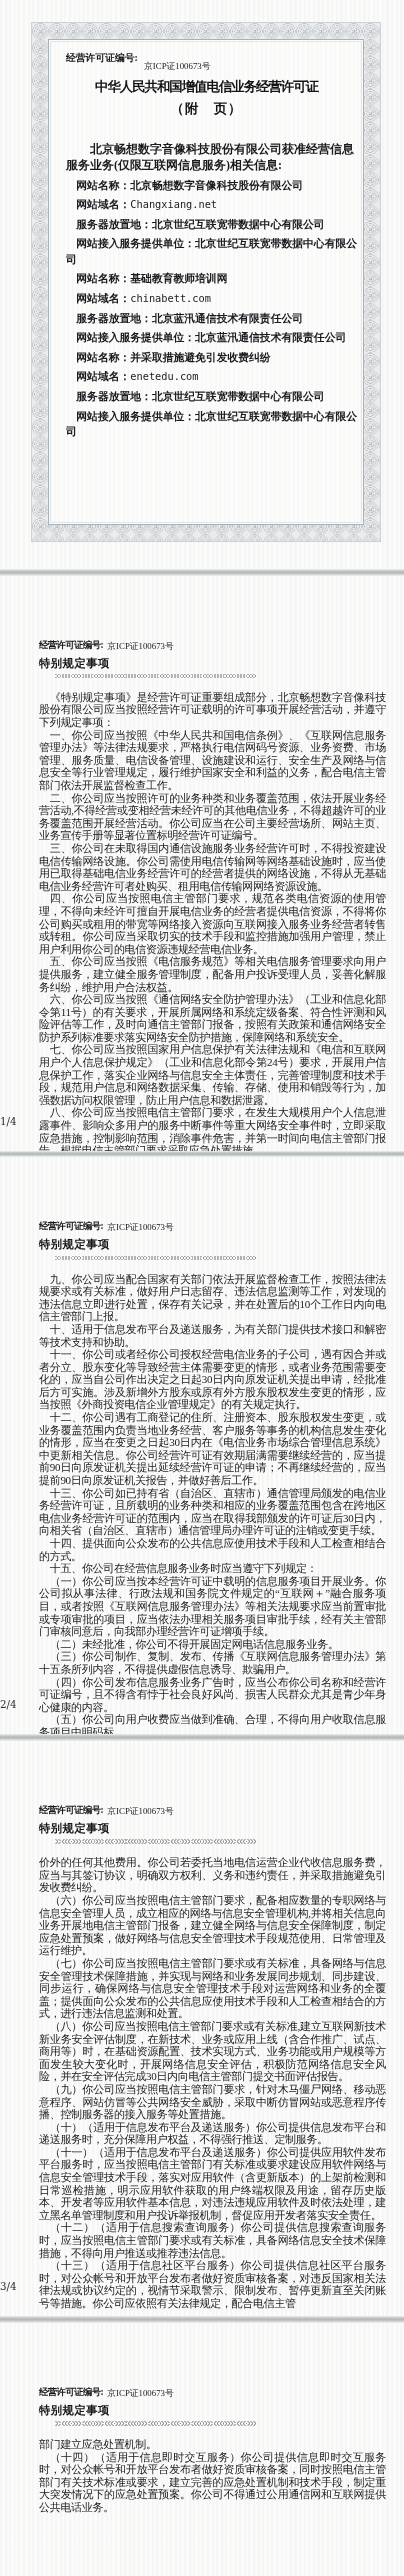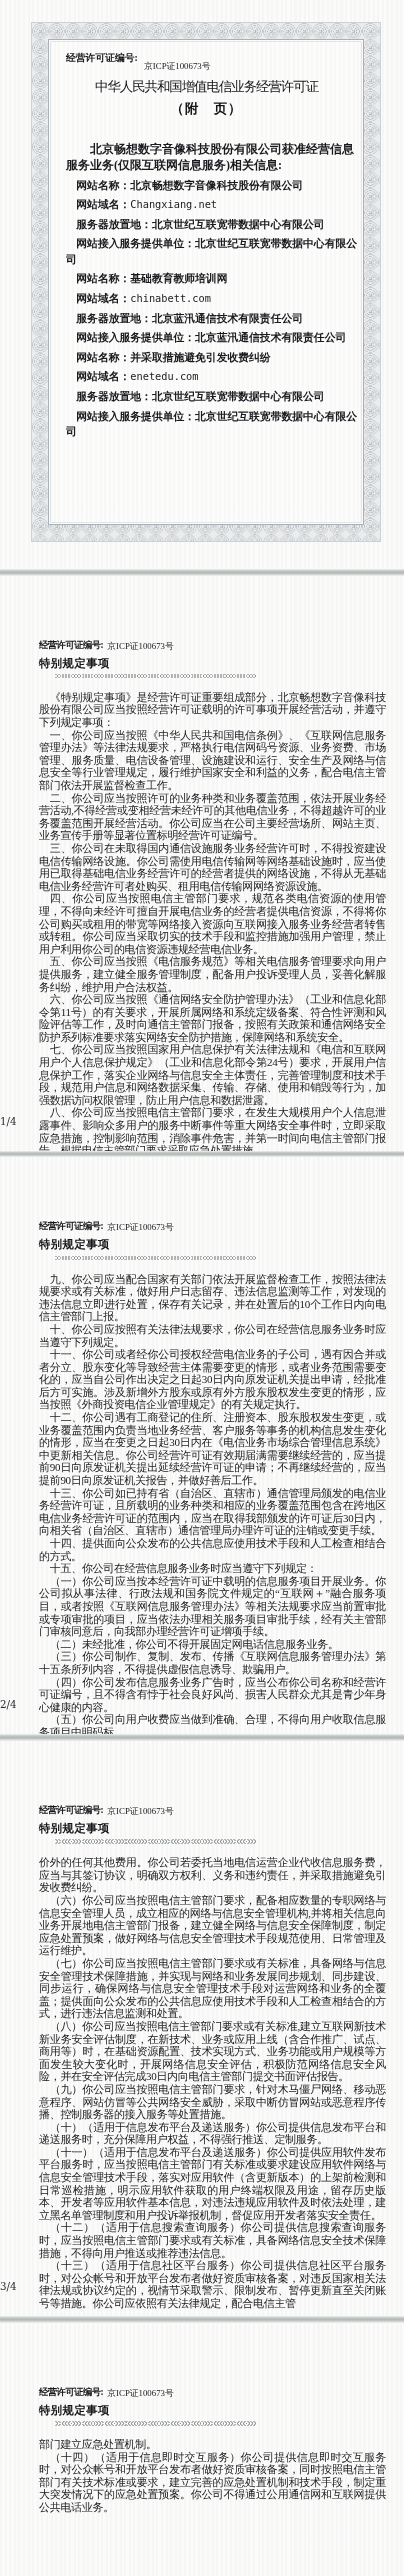--- a/index.html
+++ b/index.html
@@ -37,21 +37,21 @@
   .cert-inner {
     position:absolute; inset:16px; background:#fcfcfb;
     border:0.5px solid #a9b1b8;
     box-shadow: inset 0 0 0 1.5px #fcfcfb, inset 0 0 0 2.1px rgba(150,158,165,.5);
     background-image: repeating-linear-gradient(90deg, rgba(130,136,140,.035) 0 2.1px, rgba(130,136,140,0) 2.1px 4.6px);
   }
   .cert-content { position:absolute; left:50px; top:52px; width:299px;margin-left:16px; }
   .lic-label { font-size:9.8px; font-weight:bold; color:#17171a; }
   .lic-value { display:inline-block; margin-left:6.2px; font-size:8.8px; transform:translateY(8.2px); color:#1a1a1e; }
   .cert-title-block { margin-top:13.4px; width:281px; text-align:center; }
-  .cert-title { font-size:13.4px; font-weight:normal; letter-spacing:-1px; color:#141417; }
+  .cert-title { font-size:13.4px; font-weight:bold; letter-spacing:-1px; color:#141417; }
   .cert-subtitle { margin-top:4.1px; font-size:13.4px; font-weight:bold; letter-spacing:1px; color:#141417; }
   .cert-intro { margin:24px 0 0 0; font-size:12px; line-height:15.5px; text-indent:24px; font-weight:600; color:#1b1b1f; }
   .cert-entries { margin-top:2.1px; }
   .cert-entry { margin:4.1px 0 0 0; font-size:10.8px; line-height:15.5px; text-indent:10.3px; font-weight:600; color:#1b1b1f; }
   .cert-entry.latin .entry-value { font-family:"DejaVu Sans Mono","Liberation Mono",monospace; font-weight:500; font-size:10.3px; }
 
   
   .sp-inner { padding:63px 12px 0 39px; }
   .sp-label { font-size:9.3px; font-weight:bold; letter-spacing:-0.5px; color:#17171a; }
   .sp-value { display:inline-block; margin-left:4.1px; font-size:8.8px; transform:translateY(1px); color:#1a1a1e; }
@@ -141,21 +141,21 @@
     <div class="sp-inner">
       <div>
         <span class="sp-label">经营许可证编号:</span><span class="sp-value">京ICP证100673号</span>
       </div>
       <div class="sp-titlebox">
         <div class="sp-title">特别规定事项</div>
       </div>
       <div class="zigzag"></div>
       <div class="sp-body">
           <p class="sp-para">九、你公司应当配合国家有关部门依法开展监督检查工作，按照法律法规要求或有关标准，做好用户日志留存、违法信息监测等工作，对发现的违法信息立即进行处置，保存有关记录，并在处置后的10个工作日内向电信主管部门上报。</p>
-          <p class="sp-para">十、你公司应按照有关法律法规要求，你公司在经营信息服务业务时应当遵守下列规定。</p>
+          <p class="sp-para">十、适用于信息发布平台及递送服务，为有关部门提供技术接口和解密等技术支持和协助。</p>
           <p class="sp-para">十一、你公司或者经你公司授权经营电信业务的子公司，遇有因合并或者分立、股东变化等导致经营主体需要变更的情形，或者业务范围需要变化的，应当自公司作出决定之日起30日内向原发证机关提出申请，经批准后方可实施。涉及新增外方股东或原有外方股东股权发生变更的情形，应当按照《外商投资电信企业管理规定》的有关规定执行。</p>
           <p class="sp-para">十二、你公司遇有工商登记的住所、注册资本、股东股权发生变更，或业务覆盖范围内负责当地业务经营、客户服务等事务的机构信息发生变化的情形，应当在变更之日起30日内在《电信业务市场综合管理信息系统》中更新相关信息。你公司经营许可证有效期届满需要继续经营的，应当提前90日向原发证机关提出延续经营许可证的申请；不再继续经营的，应当提前90日向原发证机关报告，并做好善后工作。</p>
           <p class="sp-para">十三、你公司如已持有省（自治区、直辖市）通信管理局颁发的电信业务经营许可证，且所载明的业务种类和相应的业务覆盖范围包含在跨地区电信业务经营许可证的范围内，应当在取得我部颁发的许可证后30日内，向相关省（自治区、直辖市）通信管理局办理许可证的注销或变更手续。</p>
           <p class="sp-para">十四、提供面向公众发布的公共信息应使用技术手段和人工检查相结合的方式。</p>
           <p class="sp-para">十五、你公司在经营信息服务业务时应当遵守下列规定：</p>
           <p class="sp-para">（一）你公司应当按本经营许可证中载明的信息服务项目开展业务。你公司拟从事法律、行政法规和国务院文件规定的“互联网＋”融合服务项目，或者按照《互联网信息服务管理办法》等相关法规要求应当前置审批或专项审批的项目，应当依法办理相关服务项目审批手续，经有关主管部门审核同意后，向我部办理经营许可证增项手续。</p>
           <p class="sp-para">（二）未经批准，你公司不得开展固定网电话信息服务业务。</p>
           <p class="sp-para">（三）你公司制作、复制、发布、传播《互联网信息服务管理办法》第十五条所列内容，不得提供虚假信息诱导、欺骗用户。</p>
           <p class="sp-para">（四）你公司发布信息服务业务广告时，应当公布你公司名称和经营许可证编号，且不得含有悖于社会良好风尚、损害人民群众尤其是青少年身心健康的内容。</p>
           <p class="sp-para">（五）你公司向用户收费应当做到准确、合理，不得向用户收取信息服务项目中明码标</p>

